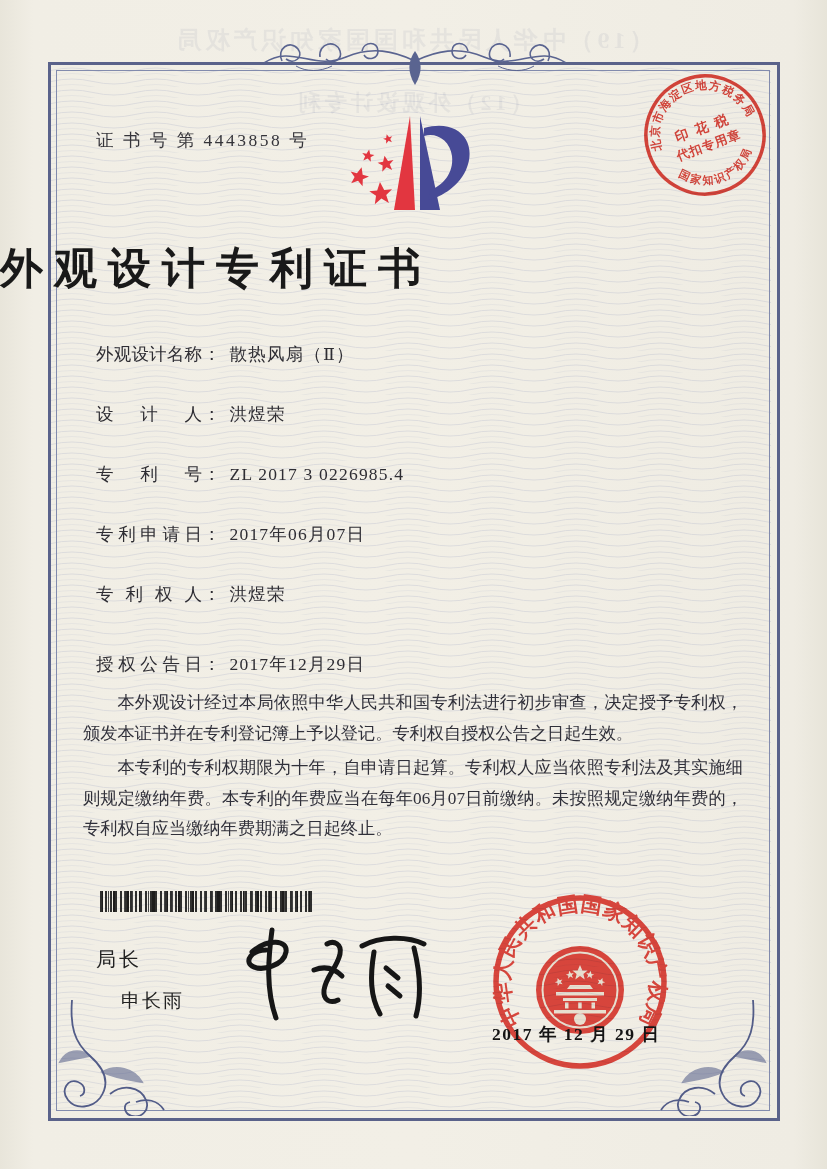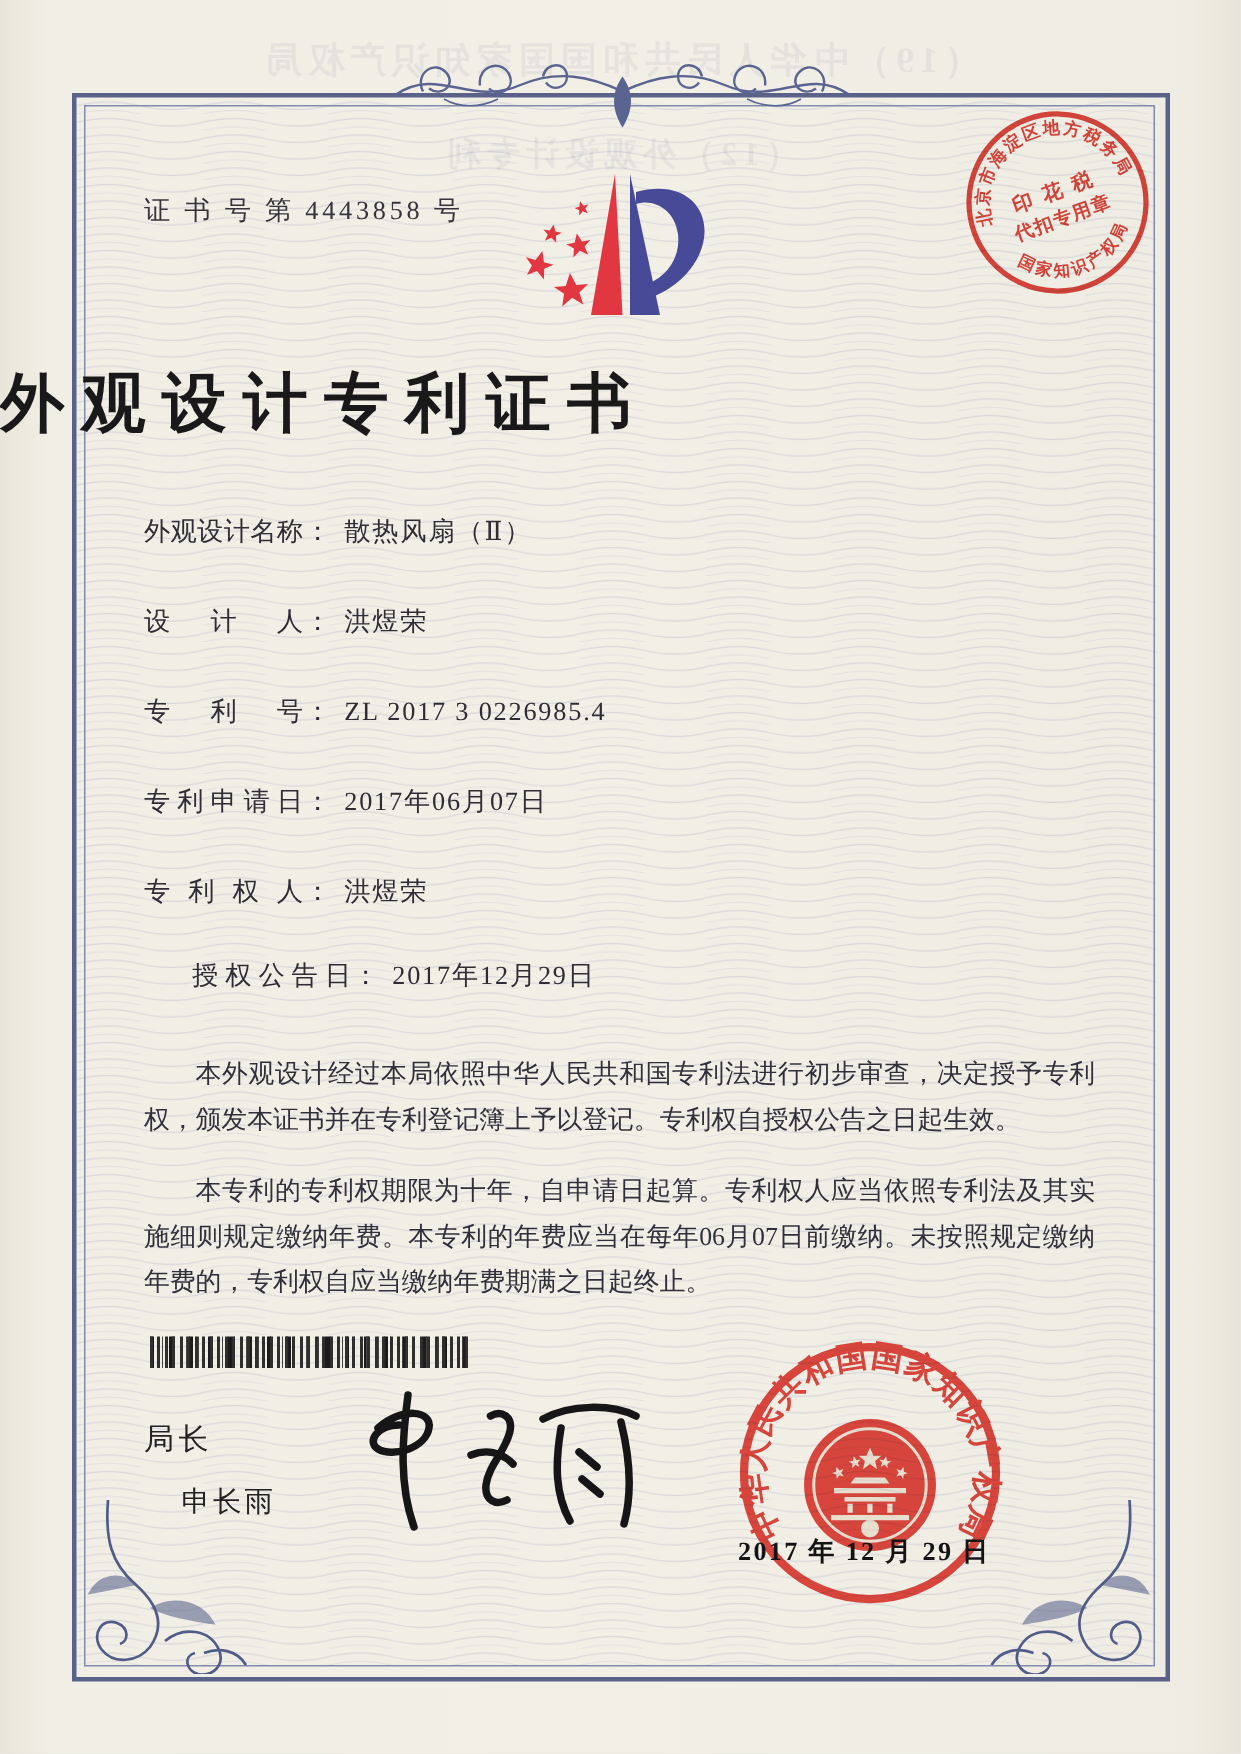--- a/index.html
+++ b/index.html
@@ -20,27 +20,27 @@
   .logo{position:absolute;left:336px;top:106px;z-index:3;}
   .title{position:absolute;left:0;top:240px;width:100%;text-align:left;
     font-size:43px;font-weight:700;letter-spacing:11px;color:#191919;z-index:3;}
   .fields{position:absolute;left:96px;top:342px;z-index:3;}
   .frow{position:absolute;left:0;white-space:nowrap;font-size:17.5px;color:#2e2d33;}
   .frow:nth-child(1){top:0;}
   .frow:nth-child(2){top:60px;}
   .frow:nth-child(3){top:120px;}
   .frow:nth-child(4){top:180px;}
   .frow:nth-child(5){top:240px;}
-  .frow:nth-child(6){top:296px;margin-left:32px;}
+  .frow:nth-child(6){top:310px;}
   .flabel{display:inline-block;width:106px;text-align:justify;text-align-last:justify;vertical-align:bottom;}
   .fcolon{margin:0 9px 0 1px;}
   .fvalue{letter-spacing:1.2px;}
   .body-text{position:absolute;left:79px;top:684px;width:668px;z-index:3;
     font-size:17.2px;line-height:30.5px;text-align:justify;color:#30303a;}
-  .body-text p{margin:17px;text-indent:2em;}
+  .body-text p{margin:4px;text-indent:2em;}
   .barcode{position:absolute;left:100px;top:891px;width:212px;height:21px;z-index:3;opacity:.88;
     background:
       repeating-linear-gradient(90deg,#151515 0 2px,transparent 2px 5px),
       repeating-linear-gradient(90deg,#2e2e2e 0 1px,transparent 1px 8px),
       repeating-linear-gradient(90deg,#000 0 3px,transparent 3px 13px);}
   .officer{position:absolute;left:96px;top:946px;z-index:4;
     font-family:"Liberation Sans","DejaVu Sans",sans-serif;color:#222;}
   .officer-title{font-size:20px;letter-spacing:3px;}
   .officer-name{font-size:19px;letter-spacing:2px;margin-top:15px;margin-left:25px;}
   .signature{position:absolute;left:222px;top:918px;z-index:6;}

